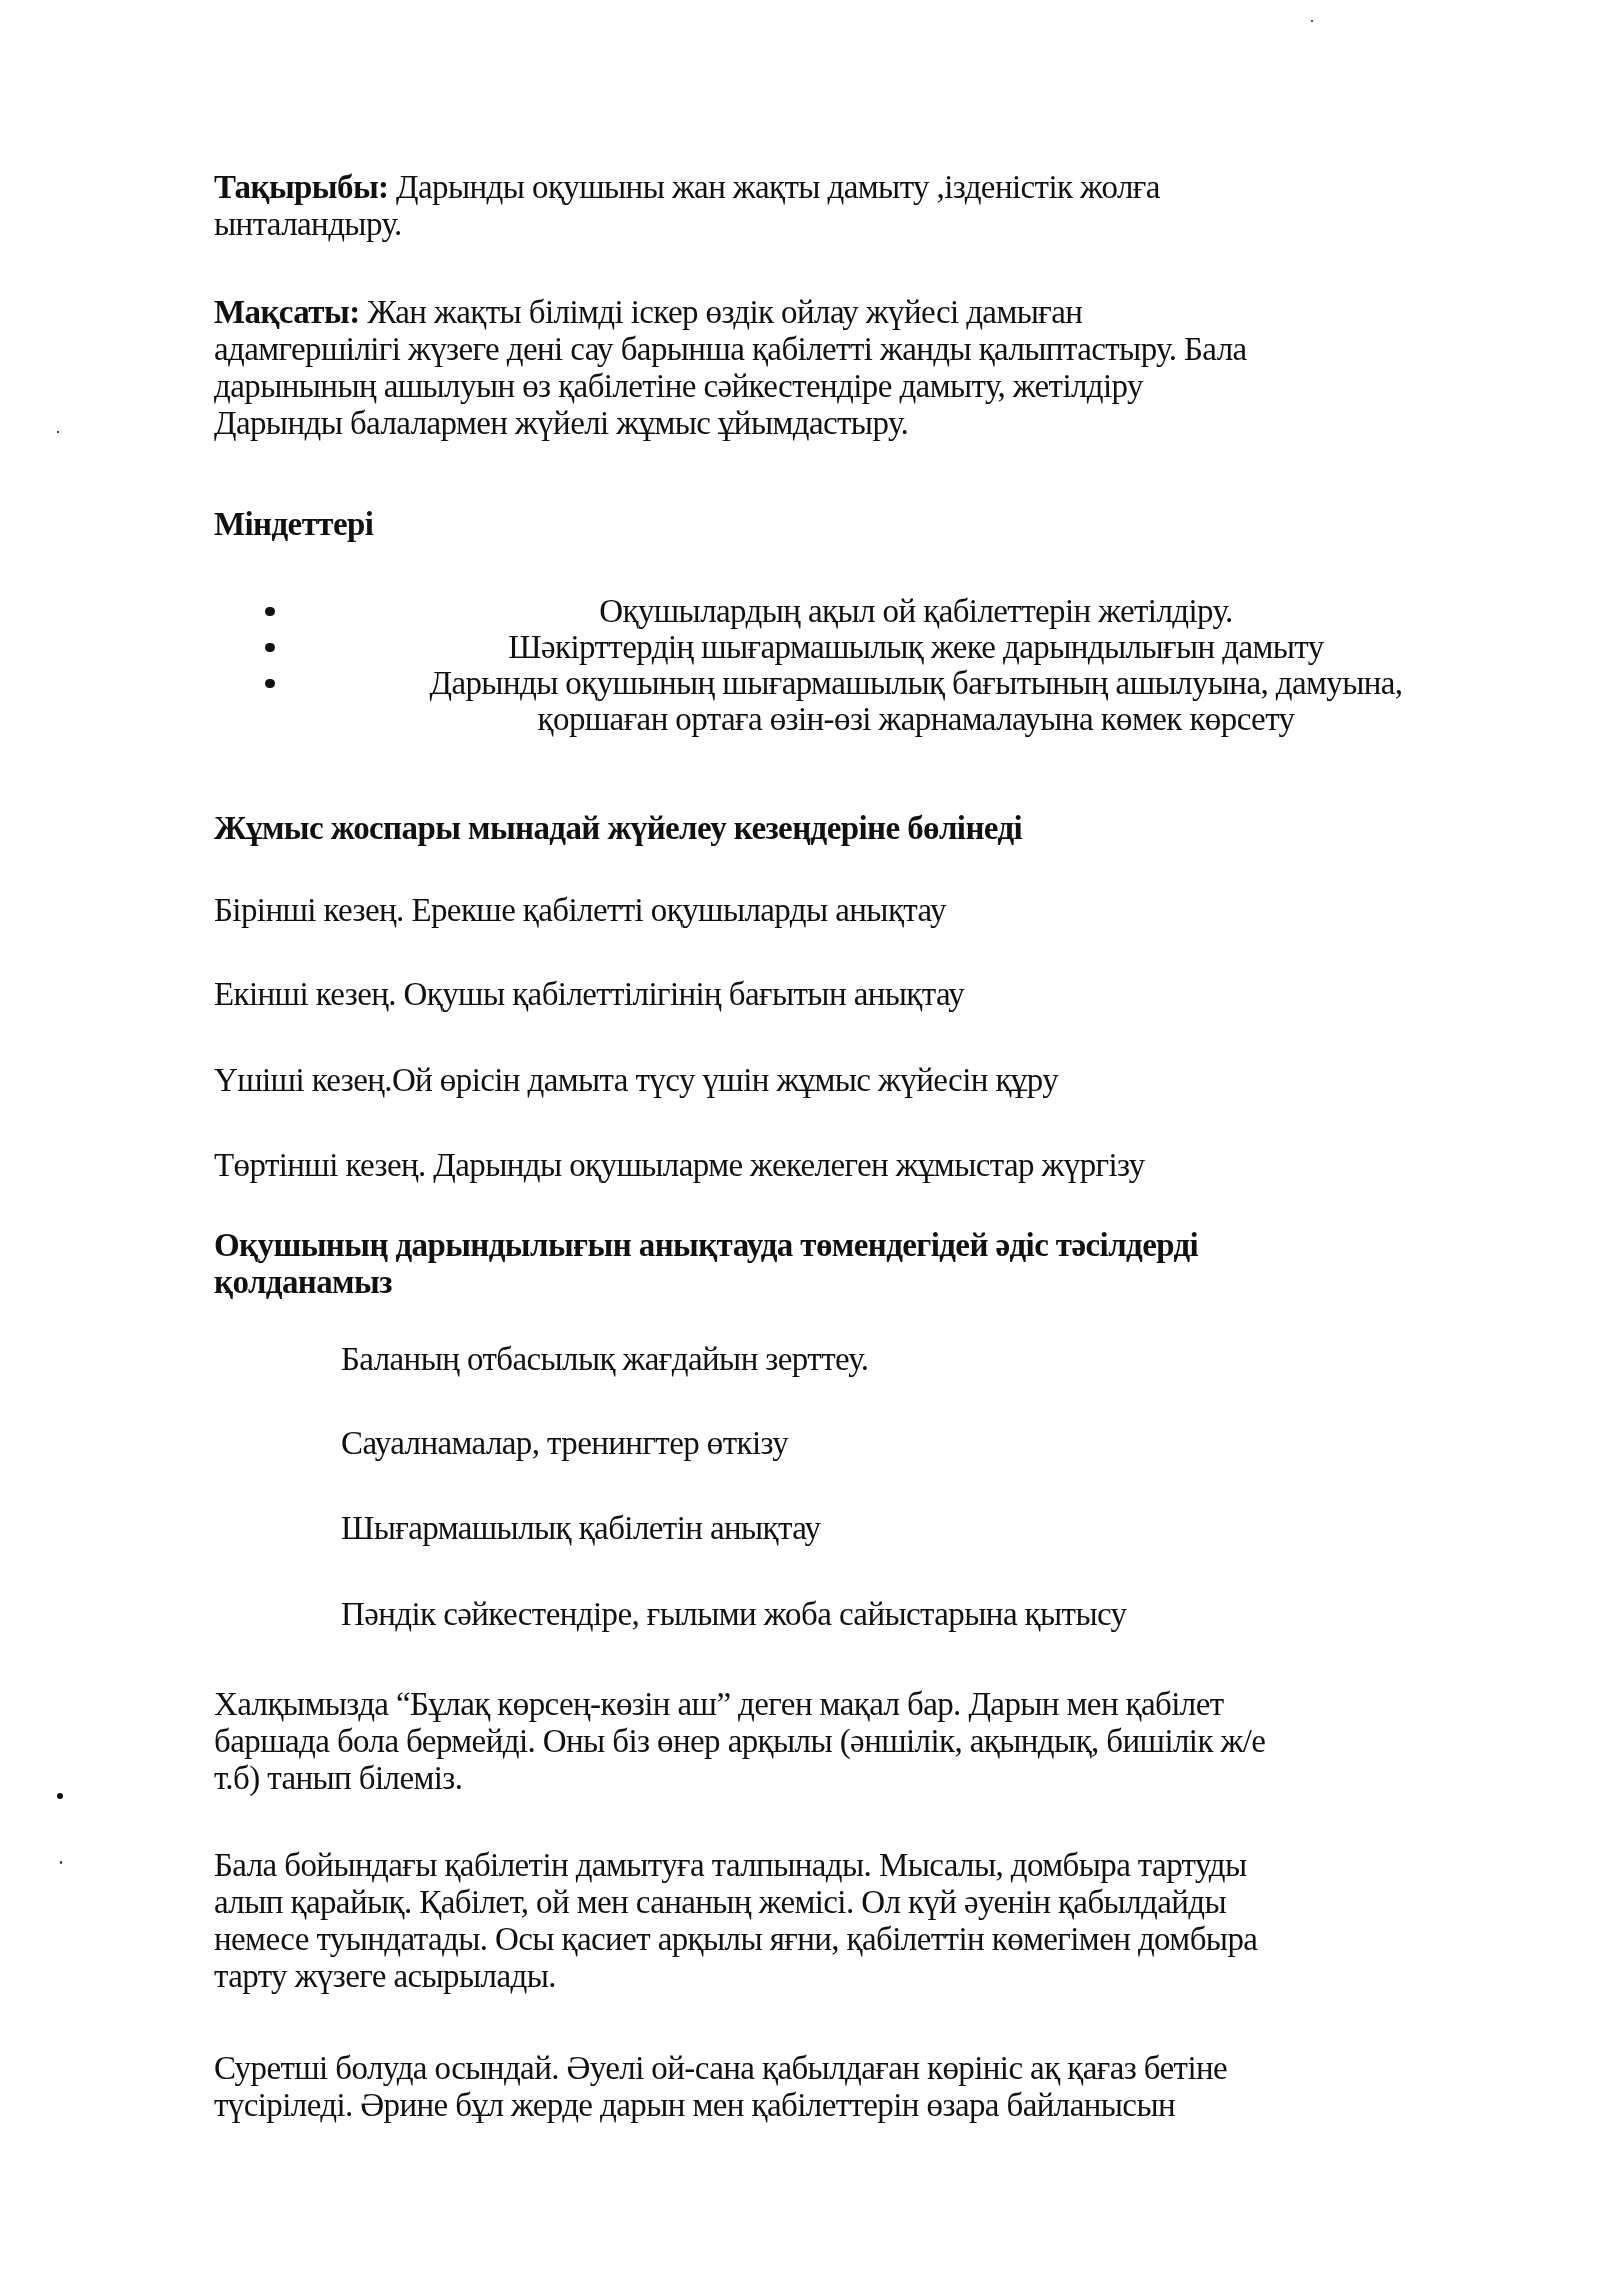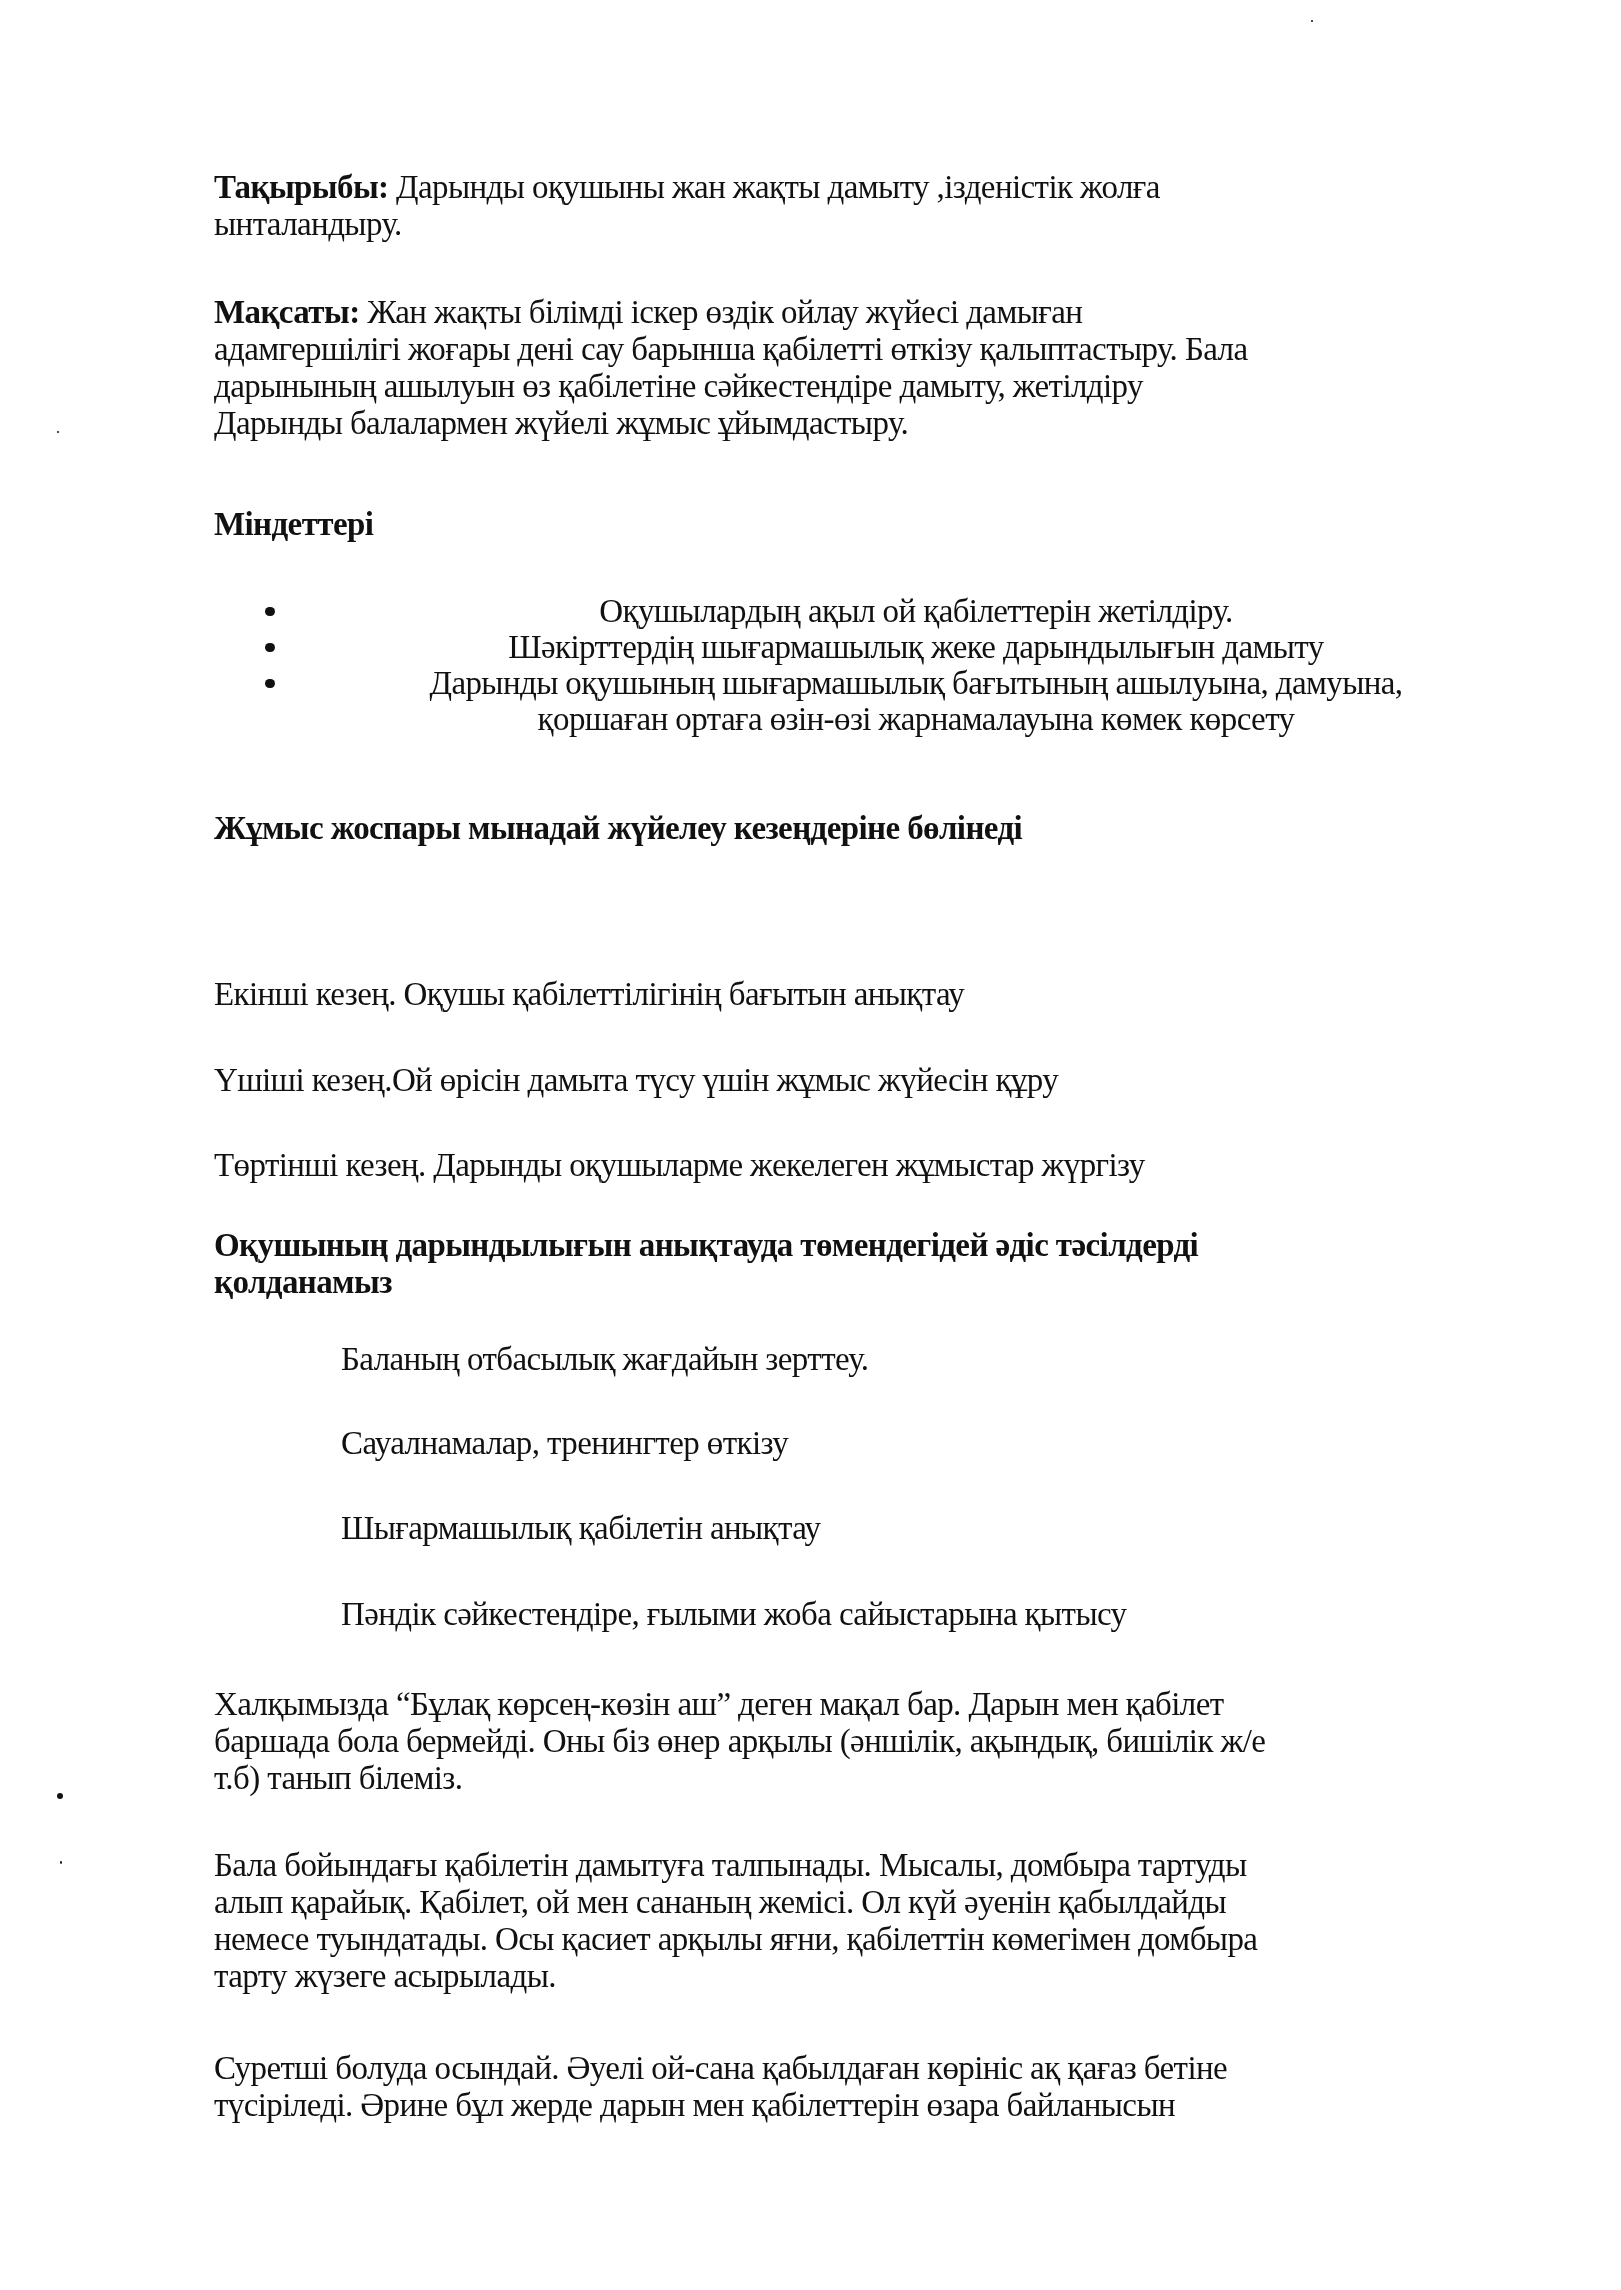--- a/index.html
+++ b/index.html
@@ -63,21 +63,21 @@
 
 <div class="page">
 
   <div class="block" style="top:169px;">
     <span class="line"><span class="b">Тақырыбы:</span><span> Дарынды оқушыны жан жақты дамыту ,ізденістік жолға</span></span>
     <span class="line">ынталандыру.</span>
   </div>
 
   <div class="block" style="top:294px;">
     <span class="line"><span class="b">Мақсаты:</span><span> Жан жақты білімді іскер өздік ойлау жүйесі дамыған</span></span>
-    <span class="line">адамгершілігі жоғары дені сау барынша қабілетті өткізу қалыптастыру. Бала</span>
+    <span class="line">адамгершілігі жүзеге дені сау барынша қабілетті жанды қалыптастыру. Бала</span>
     <span class="line">дарынының ашылуын өз қабілетіне сәйкестендіре дамыту, жетілдіру</span>
     <span class="line">Дарынды балалармен жүйелі жұмыс ұйымдастыру.</span>
   </div>
 
   <div class="block b" style="top:506px;">Міндеттері</div>
 
   <ul class="bullets" style="top:593px;">
     <li>
         <span class="dot"></span>
         <span class="line">Оқушылардың ақыл ой қабілеттерін жетілдіру.</span>
@@ -87,20 +87,21 @@
         <span class="line">Шәкірттердің шығармашылық жеке дарындылығын дамыту</span>
       </li>
     <li>
         <span class="dot"></span>
         <span class="line">Дарынды оқушының шығармашылық бағытының ашылуына, дамуына,</span>
         <span class="line">қоршаған ортаға өзін-өзі жарнамалауына көмек көрсету</span>
       </li>
   </ul>
 
   <div class="block b" style="top:810px;">Жұмыс жоспары мынадай жүйелеу кезеңдеріне бөлінеді</div>
+  <div class="block" style="top:892px;">Бірінші кезең. Ерекше қабілетті оқушыларды анықтау</div>
   <div class="block" style="top:976px;">Екінші кезең. Оқушы қабілеттілігінің бағытын анықтау</div>
   <div class="block" style="top:1062px;">Үшіші кезең.Ой өрісін дамыта түсу үшін жұмыс жүйесін құру</div>
   <div class="block" style="top:1147px;">Төртінші кезең. Дарынды оқушыларме жекелеген жұмыстар жүргізу</div>
 
   <div class="block b" style="top:1227px;">
     <span class="line">Оқушының дарындылығын анықтауда төмендегідей әдіс тәсілдерді</span>
     <span class="line">қолданамыз</span>
   </div>
   <div class="block indent" style="top:1341px;">Баланың отбасылық жағдайын зерттеу.</div>
   <div class="block indent" style="top:1425px;">Сауалнамалар, тренингтер өткізу</div>

